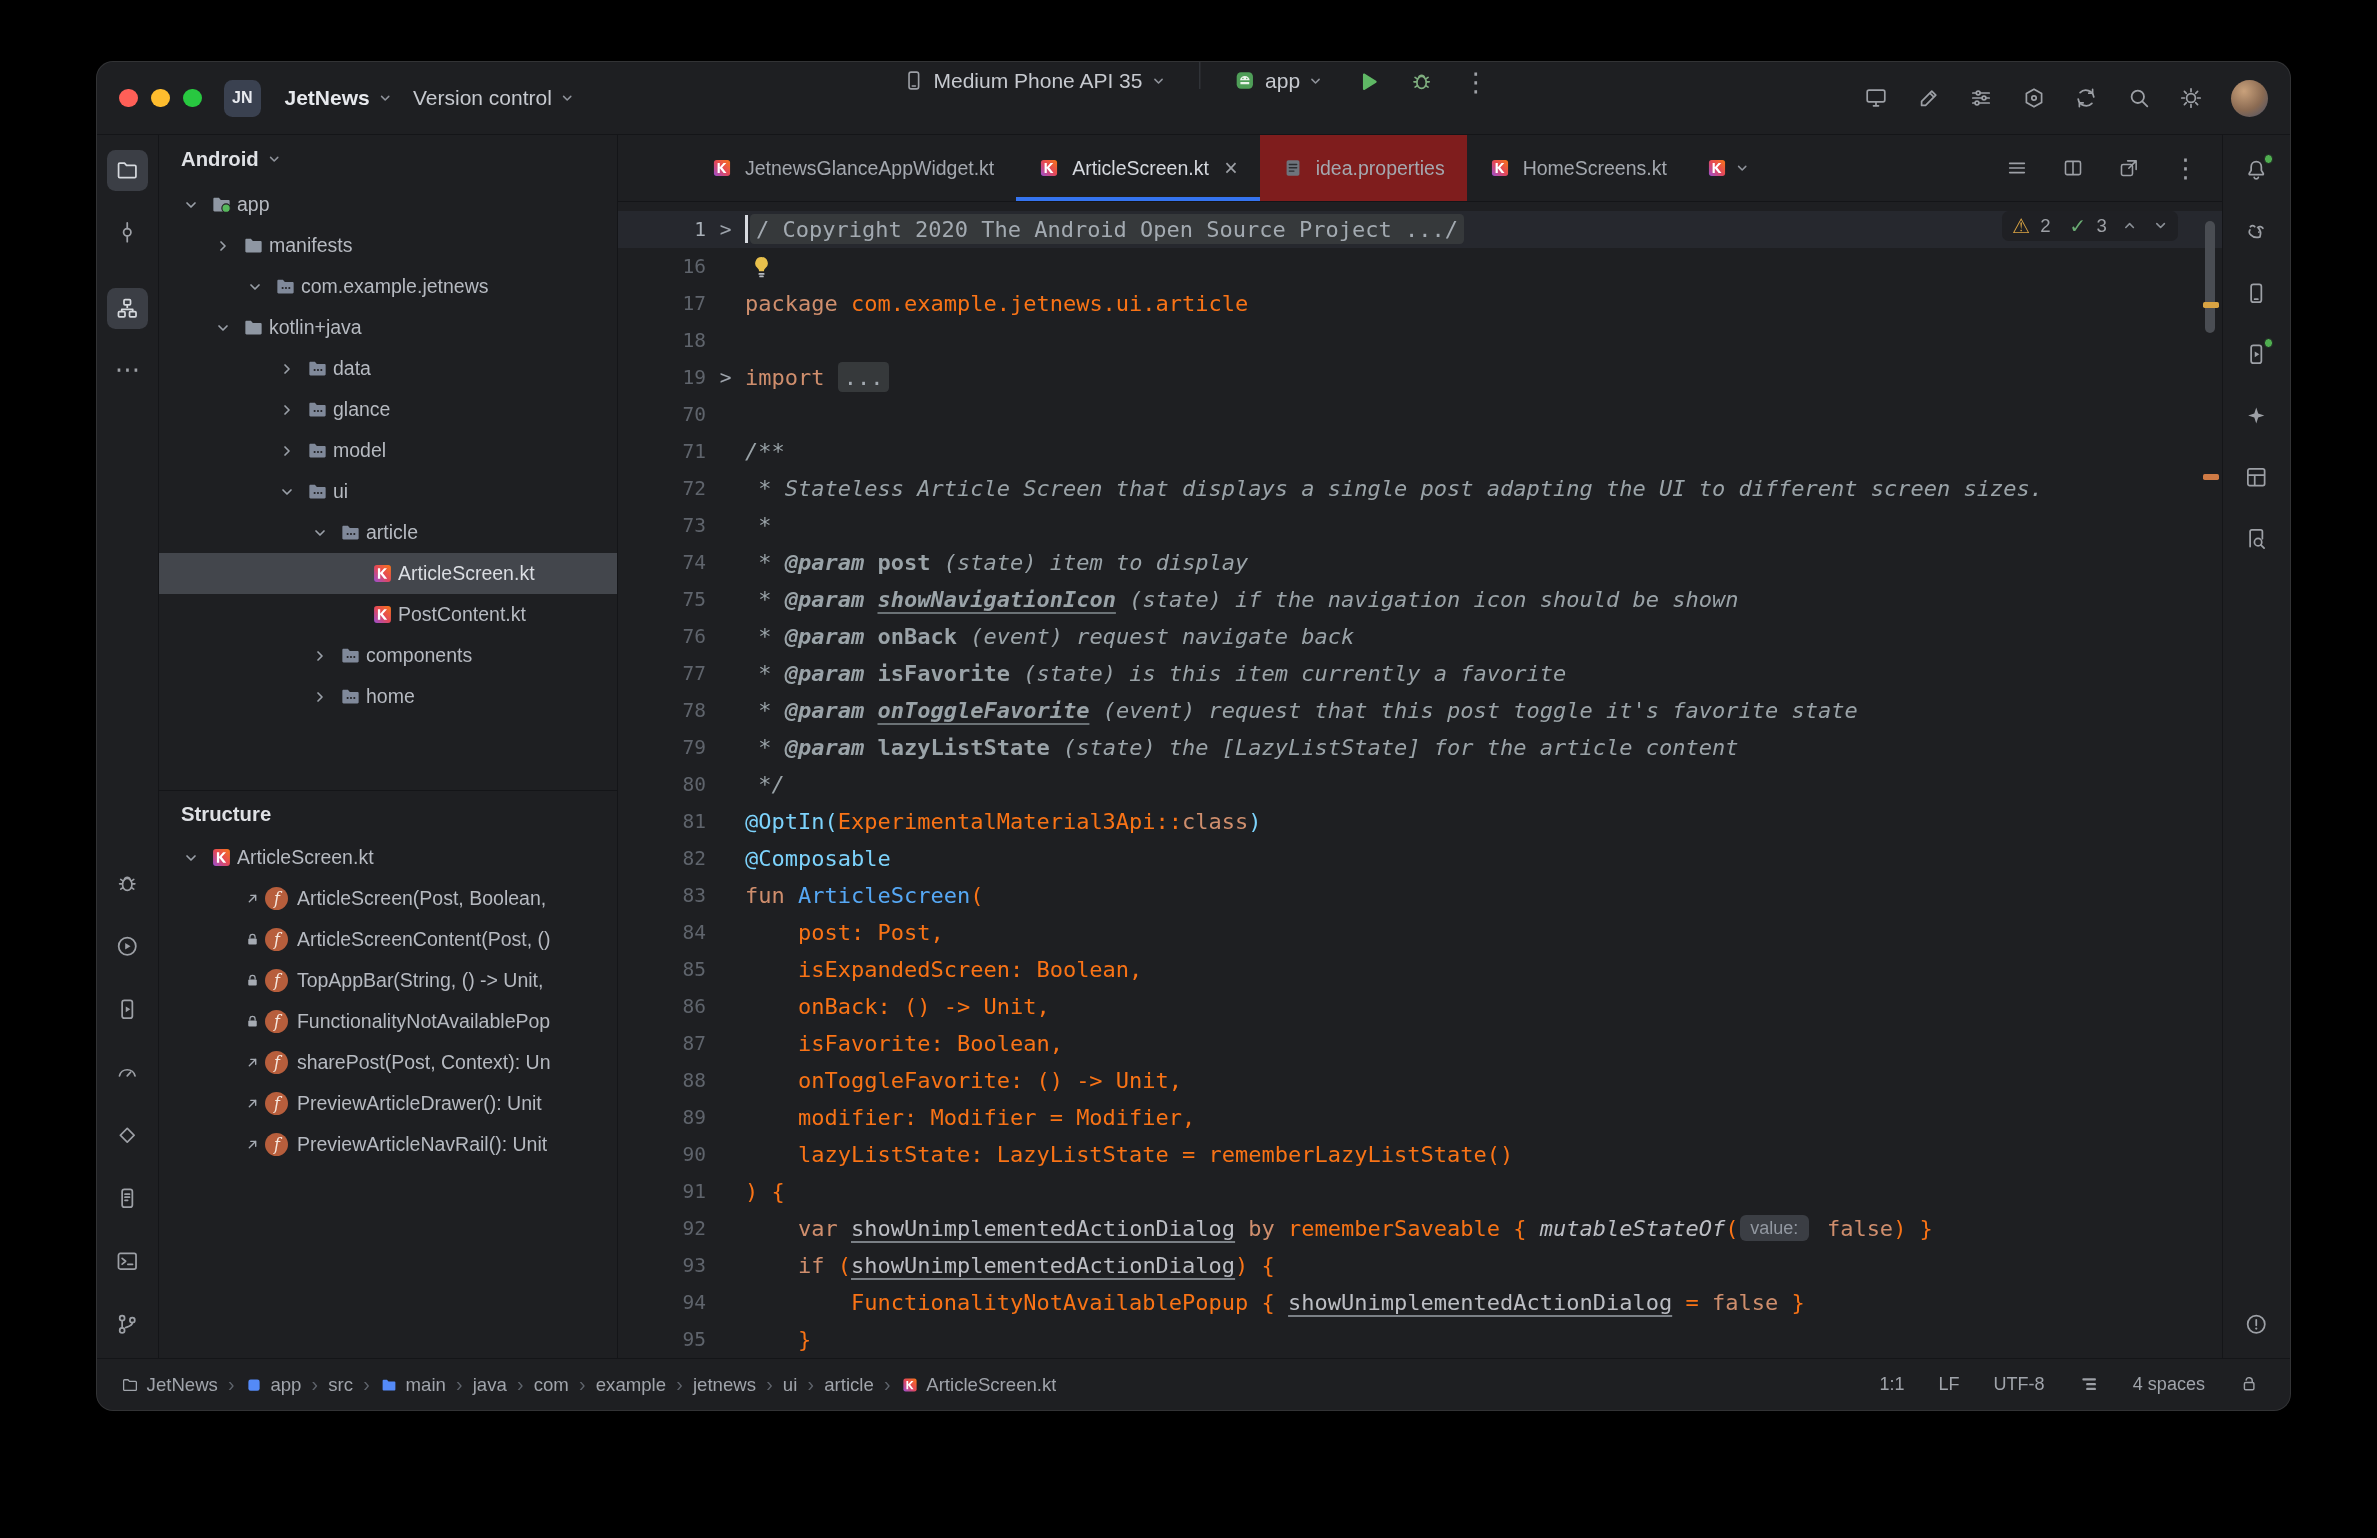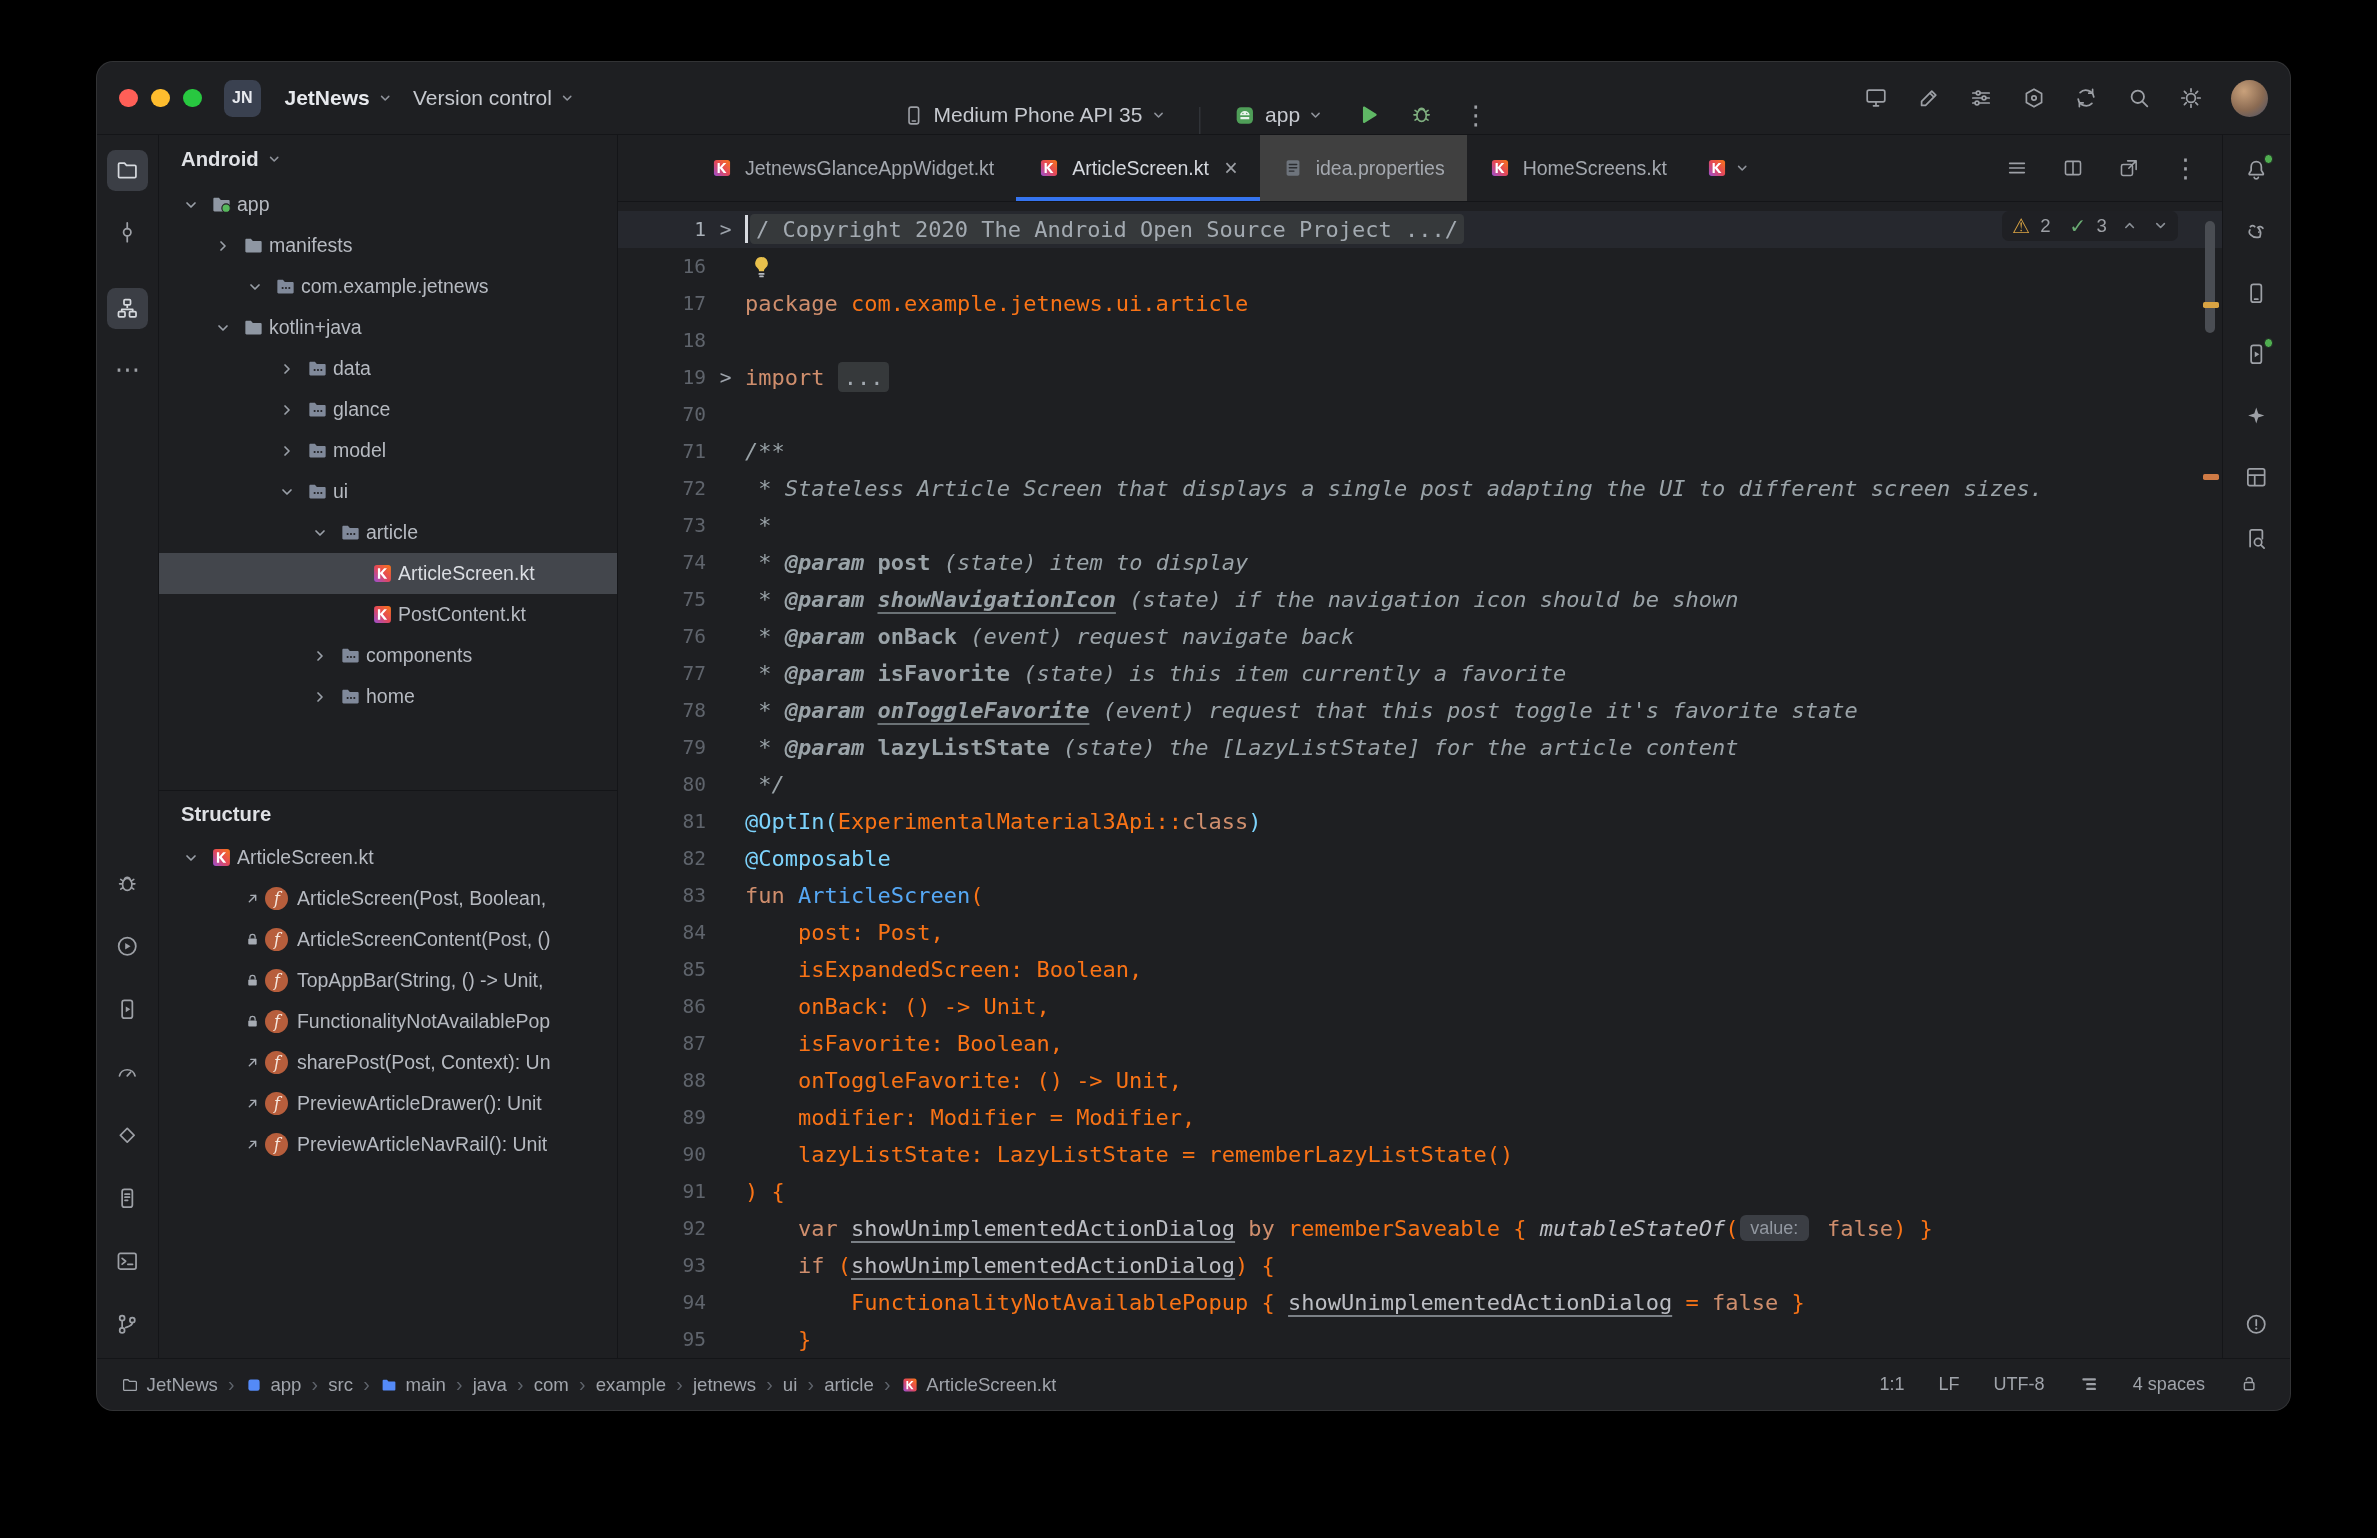--- a/index.html
+++ b/index.html
@@ -13,21 +13,21 @@
     border-bottom:0.8px solid #141518;padding:0 22px}
   .lights{display:flex;gap:13.5px;margin-right:22px}
   .light{width:18.6px;height:18.6px;border-radius:50%}
   .l-red{background:#ff5f57}.l-yellow{background:#febc2e}.l-green{background:#28c840}
   .logo{width:37px;height:37px;border-radius:8.5px;background:#3a4150;color:#e9ebf0;font-weight:700;
     font-size:16px;display:flex;align-items:center;justify-content:center;margin-right:13.5px}
   .tb-item{display:flex;align-items:center;gap:8.5px;color:#c6c9cf;font-size:21px;padding:6.8px 10.2px;border-radius:6.8px;white-space:nowrap}
   .strong{font-weight:700;color:#e7e9ed}
   .chev-ic{display:inline-flex;width:14.4px;height:14.4px;color:#8f939b}
   .chev-ic svg{width:100%;height:100%}
-  .tb-center{position:absolute;left:50%;top:0;bottom:0;transform:translateX(-50%);display:flex;align-items:flex-end;gap:15px}
+  .tb-center{position:absolute;left:50%;top:0;bottom:0;transform:translateX(-50%);display:flex;align-items:flex-start;gap:15px}
   .vdiv{width:0.8px;height:27px;background:#3b3e44;margin:0 8.5px}
   .tb-btn{width:39px;height:39px;border-radius:6.8px;display:flex;align-items:center;justify-content:center;color:#9da0a6}
   .tb-btn svg{width:24px;height:24px}
   .tb-right{margin-left:auto;display:flex;align-items:center;gap:13.5px}
   .morev{font-size:26px;color:#9da0a6;line-height:1}
   .av{width:37px;height:37px;border-radius:50%;margin-left:6.8px;
     background:radial-gradient(circle at 35% 30%,#c9a17b,#8a6a52 55%,#44506b)}
   .ic{display:inline-flex;align-items:center;justify-content:center;color:#9da0a6}
   .ic svg{width:100%;height:100%}
   
@@ -59,21 +59,21 @@
   .mod{width:25.4px;flex:none;display:flex;justify-content:center;align-items:center;color:#a6abb3}
   .mod svg{width:17px;height:17px}
   .ficon{width:23px;height:23px;flex:none;border-radius:50%;background:#b75e3c;color:#f6e8df;
     font:italic 16px "DejaVu Serif",serif;display:flex;align-items:center;justify-content:center;margin-right:8.5px}
   
   .earea{flex:1;display:flex;flex-direction:column;min-width:0}
   .tabbar{height:67px;flex:none;display:flex;align-items:stretch;border-bottom:0.8px solid #141518;padding-left:71px}
   .tab{display:flex;align-items:center;gap:12px;padding:0 22px;font-size:19.5px;color:#a4a8af;position:relative;white-space:nowrap}
   .tab.active{color:#d5d8de}
   .tab.active::after{content:"";position:absolute;left:0;right:0;bottom:0;height:4.2px;background:#3574f0}
-  .tab.muted{background:#404040}
+  .tab.muted{background:#7f1d1d}
   .tab .ticn{width:22px;height:22px;display:inline-flex}
   .tab .ticn svg{width:100%;height:100%}
   .closex{color:#9da0a6;font-size:23px;margin-left:3.4px;line-height:1}
   .tab-overflow{display:flex;align-items:center;gap:6.8px;margin-left:17px;color:#9da0a6}
   .tab-overflow .ticn{width:22px;height:22px;display:inline-flex}
   .tabbar-right{margin-left:auto;display:flex;align-items:center;gap:20.3px;padding-right:18.6px;color:#9da0a6}
   .tabbar-right .tb-btn{width:36px;height:36px}
   .editor{flex:1;position:relative;overflow:hidden;background:#1e1f22}
   .code{position:absolute;inset:0;padding-top:8.5px;overflow:hidden}
   .crow{display:flex;height:37px;align-items:center;font-family:"DejaVu Sans Mono",monospace;font-size:22px;white-space:pre}

